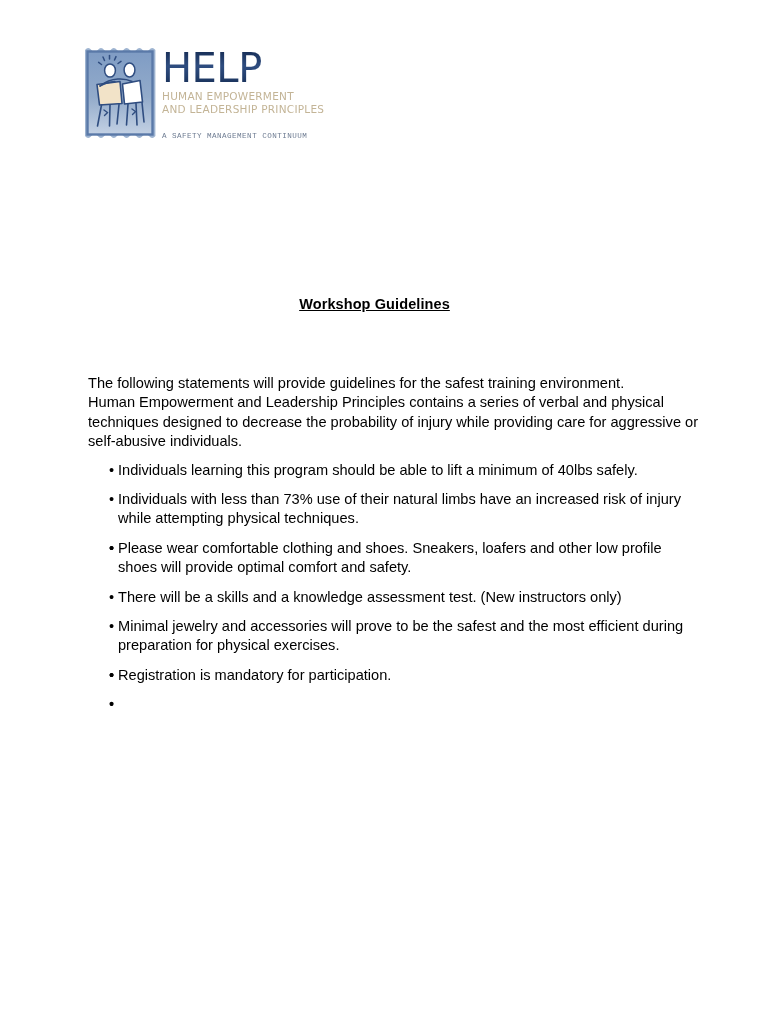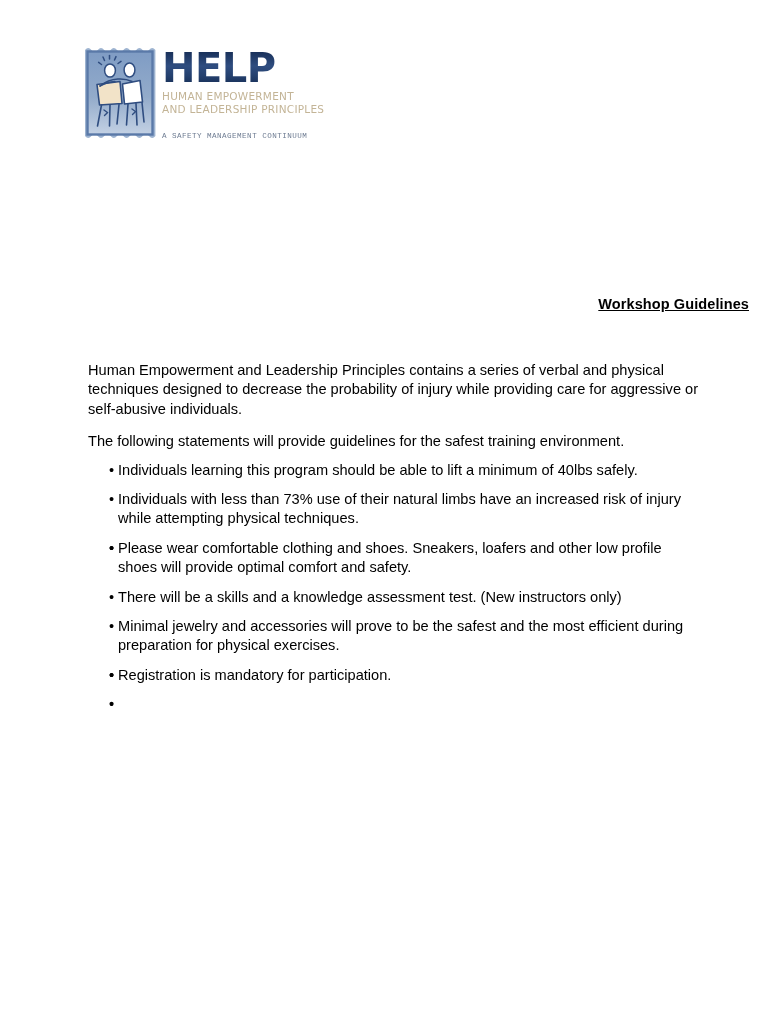--- a/index.html
+++ b/index.html
@@ -34,21 +34,21 @@
   #logo-mark svg { display: block; }
 
   #logo-wordmark {
     position: absolute;
     left: 78px;
     top: 2px;
     width: 170px;
   }
   #logo-help {
     font-family: "DejaVu Sans", sans-serif;
-    font-weight: bold;
+    font-weight: normal;
     font-size: 40px;
     line-height: 40px;
     letter-spacing: -0.5px;
     color: #1f3864;
     background: linear-gradient(180deg, #13294f 0%, #2f4d80 45%, #24406e 70%, #142a50 100%);
     -webkit-background-clip: text;
     background-clip: text;
     -webkit-text-fill-color: transparent;
   }
   #logo-sub {
@@ -69,21 +69,21 @@
     color: #6e7c92;
     white-space: nowrap;
   }
 
   
   #doc-title {
     position: absolute;
     left: 0;
     top: 296px;
     width: 749px;
-    text-align: right;
+    text-align: center;
     font-size: 14.5px;
     font-weight: bold;
     letter-spacing: 0.1px;
   }
   #doc-title span {
     text-decoration: underline;
   }
 
   #doc-body {
     position: absolute;
@@ -203,23 +203,23 @@
 
   <div id="logo-tagline">A SAFETY MANAGEMENT CONTINUUM</div>
 </div>
 
 <div id="doc-title">
   <span>Workshop Guidelines</span>
 </div>
 
 <div id="doc-body">
 
+  <p class="para second">The following statements will provide guidelines for the safest training environment.</p>
+
   <p class="para">Human Empowerment and Leadership Principles contains a series of verbal and physical techniques designed to decrease the probability of injury while providing care for aggressive or self-abusive individuals.</p>
-
-  <p class="para second">The following statements will provide guidelines for the safest training environment.</p>
 
   <ul class="bullets" id="bullet-list">
       <li><span class="bullet-dot">•</span><span>Individuals learning this program should be able to lift a minimum of 40lbs safely.</span></li>
       <li><span class="bullet-dot">•</span><span>Individuals with less than 73% use of their natural limbs have an increased risk of injury while attempting physical techniques.</span></li>
       <li><span class="bullet-dot">•</span></li>
       <li><span class="bullet-dot">•</span><span>Please wear comfortable clothing and shoes. Sneakers, loafers and other low profile shoes will provide optimal comfort and safety.</span></li>
       <li><span class="bullet-dot">•</span><span>There will be a skills and a knowledge assessment test. (<span class="ital">New instructors only</span>)</span></li>
       <li><span class="bullet-dot">•</span><span>Minimal jewelry and accessories will prove to be the safest and the most efficient during preparation for physical exercises.</span></li>
       <li><span class="bullet-dot">•</span></li>
       <li><span class="bullet-dot">•</span><span>Registration is mandatory for participation.</span></li>

